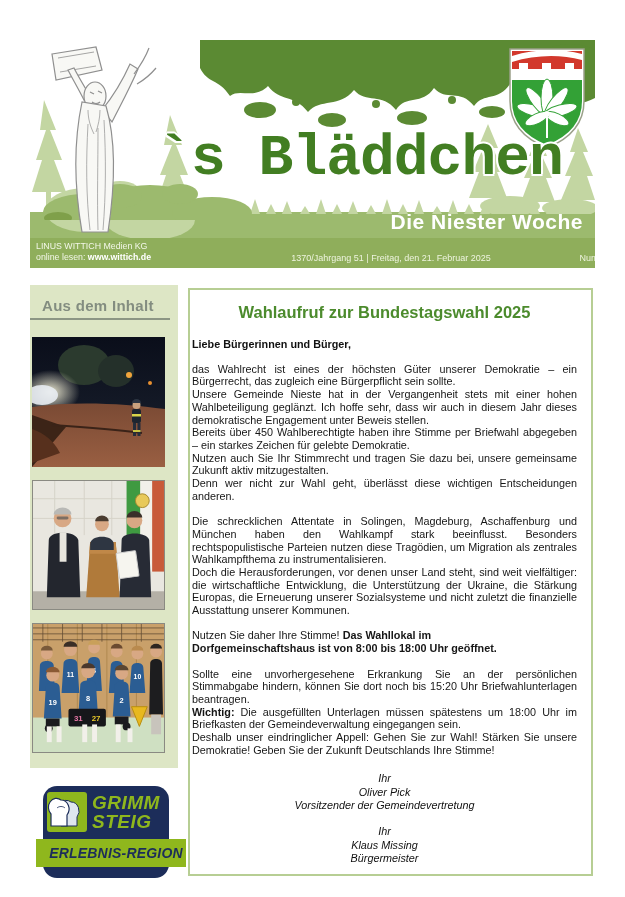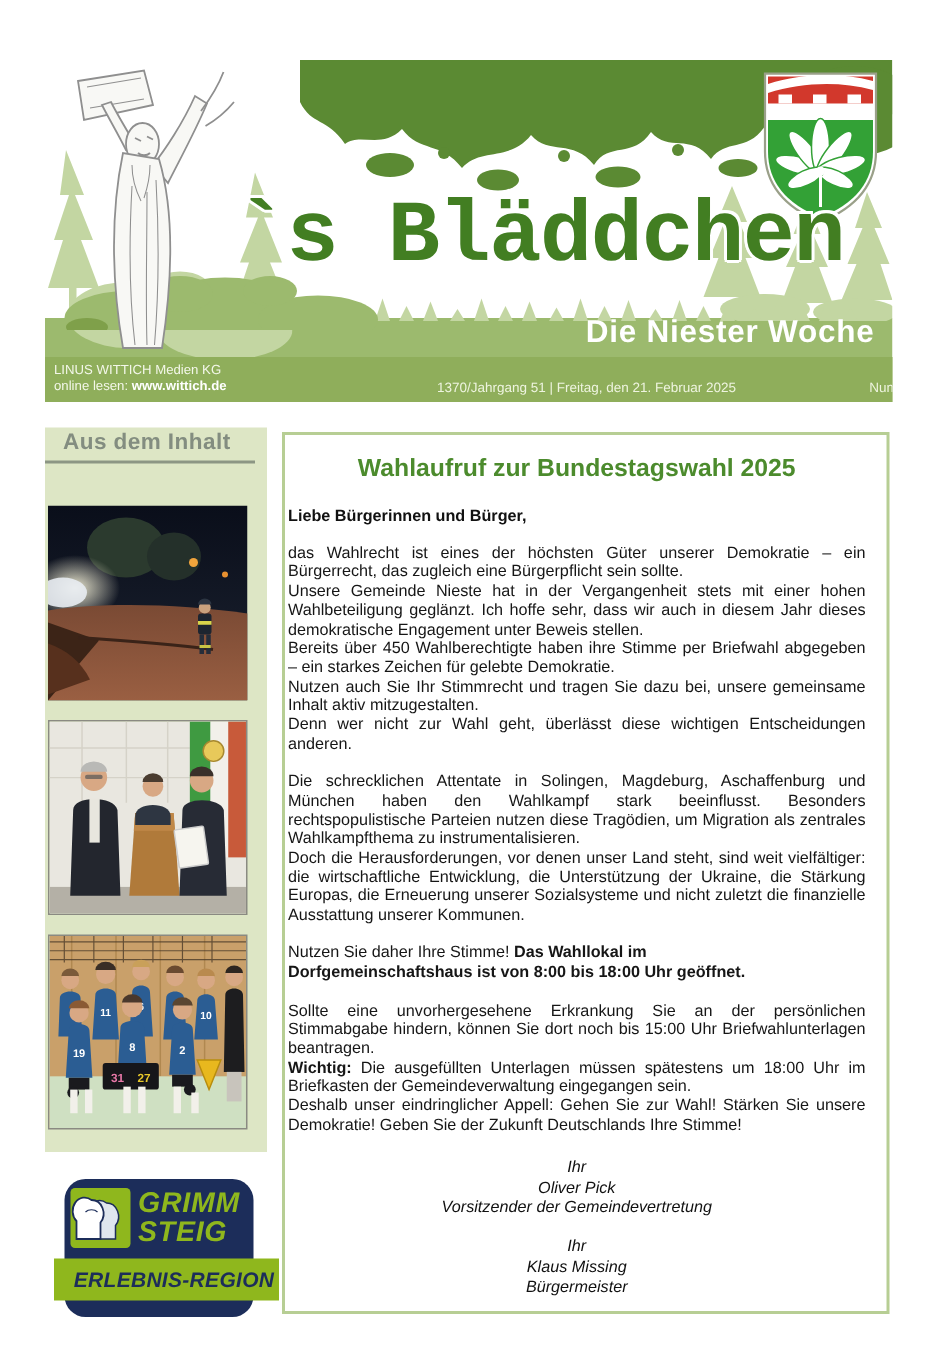--- a/index.html
+++ b/index.html
@@ -22,21 +22,21 @@
               text-shadow:-2px 0 0 #fff,2px 0 0 #fff,0 -2px 0 #fff,0 2px 0 #fff,
                           -1.5px -1.5px 0 #fff,1.5px -1.5px 0 #fff,-1.5px 1.5px 0 #fff,1.5px 1.5px 0 #fff;}
   .mast-subtitle{position:absolute;right:12px;top:170px;z-index:4;font-weight:bold;font-size:21px;
                  color:#ffffff;letter-spacing:0.5px;}
 
   .svg-abs{position:absolute;}
   .z1{z-index:1}.z2{z-index:2}.z3{z-index:3}
 
   
   .sidebar{position:absolute;left:30px;top:285px;width:148px;height:483px;background:#dde6c5;}
-  .sidebar-heading{margin:0;padding:1px 0 4px 12px;width:140px;box-sizing:border-box;
+  .sidebar-heading{margin:0;padding:12px 0 4px 12px;width:140px;box-sizing:border-box;
                    font-size:15px;font-weight:bold;color:#838d80;letter-spacing:0.3px;
                    border-bottom:2px solid #8c9684;}
   .sidebar-photo{position:absolute;left:2px;width:133px;height:130px;display:block;}
   .ph1{top:52px;}
   .ph2{top:195px;border:1px solid #8a8a82;box-sizing:border-box;}
   .ph3{top:338px;border:1px solid #8a8a82;box-sizing:border-box;}
 
   
   .region-logo{position:absolute;left:36px;top:786px;width:140px;height:92px;}
   .logo-navy{position:absolute;left:7px;top:0;width:126px;height:92px;background:#1c2d5a;border-radius:14px;}
@@ -404,26 +404,26 @@
     </div>
   </div>
 
   <div class="article">
     <h1 class="article-heading">Wahlaufruf zur Bundestagswahl 2025</h1>
     <div class="salutation">Liebe Bürgerinnen und Bürger,</div>
     <div class="article-body">
         <p class="para"><span>das Wahlrecht ist eines der höchsten Güter unserer Demokratie – ein Bürgerrecht, das zugleich eine Bürgerpflicht sein sollte.</span></p>
         <p class="para"><span>Unsere Gemeinde Nieste hat in der Vergangenheit stets mit einer hohen Wahlbeteiligung geglänzt. Ich hoffe sehr, dass wir auch in diesem Jahr dieses demokratische Engagement unter Beweis stellen.</span></p>
         <p class="para"><span>Bereits über 450 Wahlberechtigte haben ihre Stimme per Briefwahl abgegeben – ein starkes Zeichen für gelebte Demokratie.</span></p>
-        <p class="para"><span>Nutzen auch Sie Ihr Stimmrecht und tragen Sie dazu bei, unsere gemeinsame Inhalt aktiv mitzugestalten.</span></p>
+        <p class="para"><span>Nutzen auch Sie Ihr Stimmrecht und tragen Sie dazu bei, unsere gemeinsame Zukunft aktiv mitzugestalten.</span></p>
         <p class="para"><span>Denn wer nicht zur Wahl geht, überlässt diese wichtigen Entscheidungen anderen.</span></p>
         <p class="para gap"><span>Die schrecklichen Attentate in Solingen, Magdeburg, Aschaffenburg und München haben den Wahlkampf stark beeinflusst. Besonders rechtspopulistische Parteien nutzen diese Tragödien, um Migration als zentrales Wahlkampfthema zu instrumentalisieren.</span></p>
         <p class="para"><span>Doch die Herausforderungen, vor denen unser Land steht, sind weit vielfältiger: die wirtschaftliche Entwicklung, die Unterstützung der Ukraine, die Stärkung Europas, die Erneuerung unserer Sozialsysteme und nicht zuletzt die finanzielle Ausstattung unserer Kommunen.</span></p>
         <p class="para gap noj"><span>Nutzen Sie daher Ihre Stimme! </span><span class="b">Das Wahllokal im</span><br><span class="b">Dorfgemeinschaftshaus ist von 8:00 bis 18:00 Uhr geöffnet.</span></p>
-        <p class="para gap"><span>Sollte eine unvorhergesehene Erkrankung Sie an der persönlichen Stimmabgabe hindern, können Sie dort noch bis 15:00 Uhr Briefwahlunterlagen beantragen.</span></p>
+        <p class="para gap"><span>Sollte eine unvorhergesehene Erkrankung Sie an der persönlichen Stimmabgabe hindern, können Sie dort noch bis 15:20 Uhr Briefwahlunterlagen beantragen.</span></p>
         <p class="para"><span class="b">Wichtig:</span><span> Die ausgefüllten Unterlagen müssen spätestens um 18:00 Uhr im Briefkasten der Gemeindeverwaltung eingegangen sein.</span></p>
         <p class="para"><span>Deshalb unser eindringlicher Appell: Gehen Sie zur Wahl! Stärken Sie unsere Demokratie! Geben Sie der Zukunft Deutschlands Ihre Stimme!</span></p>
       </div>
     <div class="signatures">
         <div class="sig-block">
           <div>Ihr</div>
           <div>Oliver Pick</div>
           <div>Vorsitzender der Gemeindevertretung</div>
         </div>
         <div class="sig-block">

